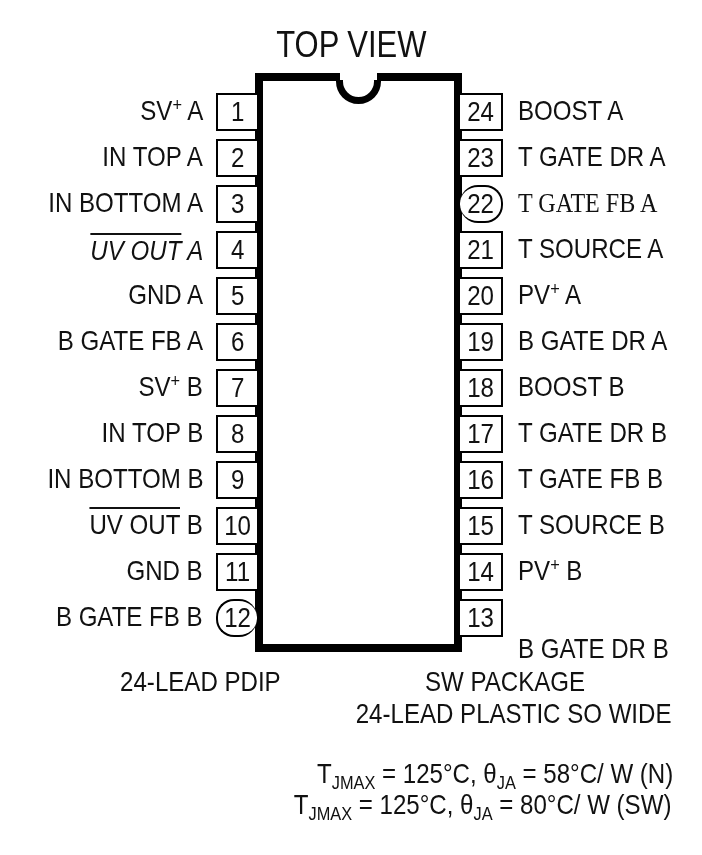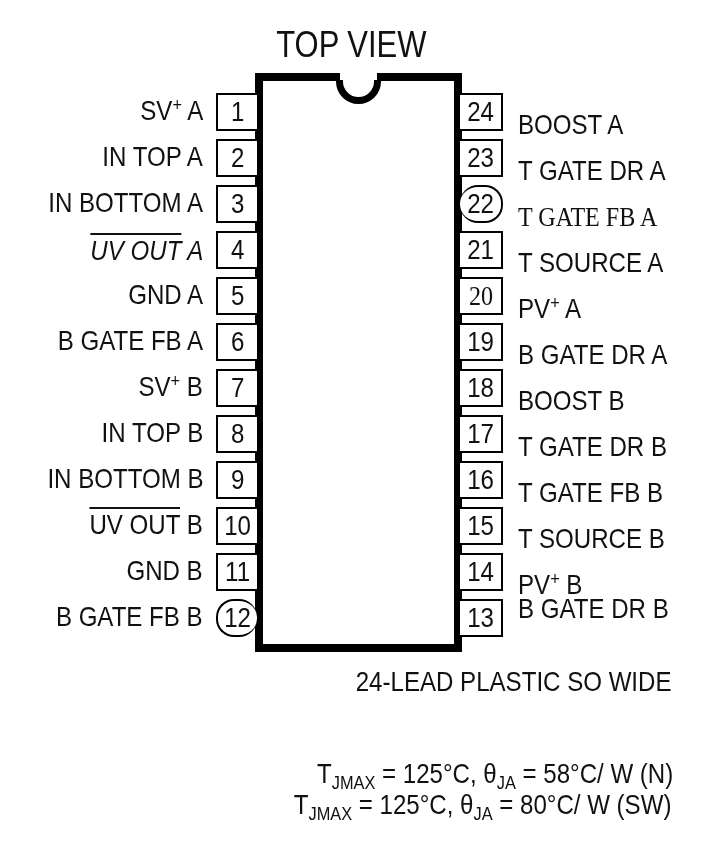--- a/index.html
+++ b/index.html
@@ -86,21 +86,20 @@
       white-space: nowrap;
     }
     .label.left {
       right: 499px; 
       text-align: right;
     }
     .label.left .cond { transform-origin: right center; }
     .label.right {
       left: 518px;
       text-align: left;
-      margin-top: 14px;
     }
     .label.right .cond { transform-origin: left center; }
 
     .ov {
       text-decoration: overline;
       text-decoration-thickness: 2px;
     }
     sup.plus {
       font-size: 19px;
       vertical-align: 9px;
@@ -171,41 +170,43 @@
     <div class="pin left" style="top: 599px; border-radius: 18px;"><span class="cond">12</span></div>
     <div class="label left" style="top: 598px;"><span class="cond"><span>B GATE FB B</span><span></span></span></div>
     <div class="pin right" style="top: 93px;"><span class="cond">24</span></div>
     <div class="label right" style="top: 92px;"><span class="cond"><span>BOOST A</span><span></span></span></div>
     <div class="pin right" style="top: 139px;"><span class="cond">23</span></div>
     <div class="label right" style="top: 138px;"><span class="cond"><span>T GATE DR A</span><span></span></span></div>
     <div class="pin right" style="top: 185px; border-radius: 18px;"><span class="cond">22</span></div>
     <div class="label right" style="top: 184px; font-family: Liberation Serif, serif;"><span class="cond"><span>T GATE FB A</span><span></span></span></div>
     <div class="pin right" style="top: 231px;"><span class="cond">21</span></div>
     <div class="label right" style="top: 230px;"><span class="cond"><span>T SOURCE A</span><span></span></span></div>
-    <div class="pin right" style="top: 277px; font-family: Liberation Serif, serif;"><span class="cond">20</span></div>
+    <div class="pin right" style="top: 277px;"><span class="cond">20</span></div>
     <div class="label right" style="top: 276px;"><span class="cond"><span>PV</span><sup class="plus">+</sup><span> A</span></span></div>
     <div class="pin right" style="top: 323px;"><span class="cond">19</span></div>
     <div class="label right" style="top: 322px;"><span class="cond"><span>B GATE DR A</span><span></span></span></div>
     <div class="pin right" style="top: 369px;"><span class="cond">18</span></div>
     <div class="label right" style="top: 368px;"><span class="cond"><span>BOOST B</span><span></span></span></div>
     <div class="pin right" style="top: 415px;"><span class="cond">17</span></div>
     <div class="label right" style="top: 414px;"><span class="cond"><span>T GATE DR B</span><span></span></span></div>
     <div class="pin right" style="top: 461px;"><span class="cond">16</span></div>
     <div class="label right" style="top: 460px;"><span class="cond"><span>T GATE FB B</span><span></span></span></div>
     <div class="pin right" style="top: 507px;"><span class="cond">15</span></div>
     <div class="label right" style="top: 506px;"><span class="cond"><span>T SOURCE B</span><span></span></span></div>
     <div class="pin right" style="top: 553px;"><span class="cond">14</span></div>
     <div class="label right" style="top: 552px;"><span class="cond"><span>PV</span><sup class="plus">+</sup><span> B</span></span></div>
     <div class="pin right" style="top: 599px;"><span class="cond">13</span></div>
-    <div class="label right" style="top: 576px;"><span class="cond"><span>B GATE DR B</span><span></span></span></div>
+    <div class="label right" style="top: 630px;"><span class="cond"><span>B GATE DR B</span><span></span></span></div>
   </div>
 
 <div class="pkg pkg-n">
+  <div><span class="cond">24-LEAD PDIP</span></div>
 </div>
 <div class="pkg pkg-sw">
+  <div><span class="cond">SW PACKAGE</span></div>
   <div><span class="cond">24-LEAD PLASTIC SO WIDE</span></div>
 </div>
 
 <div class="thermal thermal-1">
   <span class="cond">
     <span>T</span><sub>JMAX</sub><span> = 125°C, θ</span><sub>JA</sub><span> = 58°C/ W (N)</span>
   </span>
 </div>
 <div class="thermal thermal-2">
   <span class="cond">

